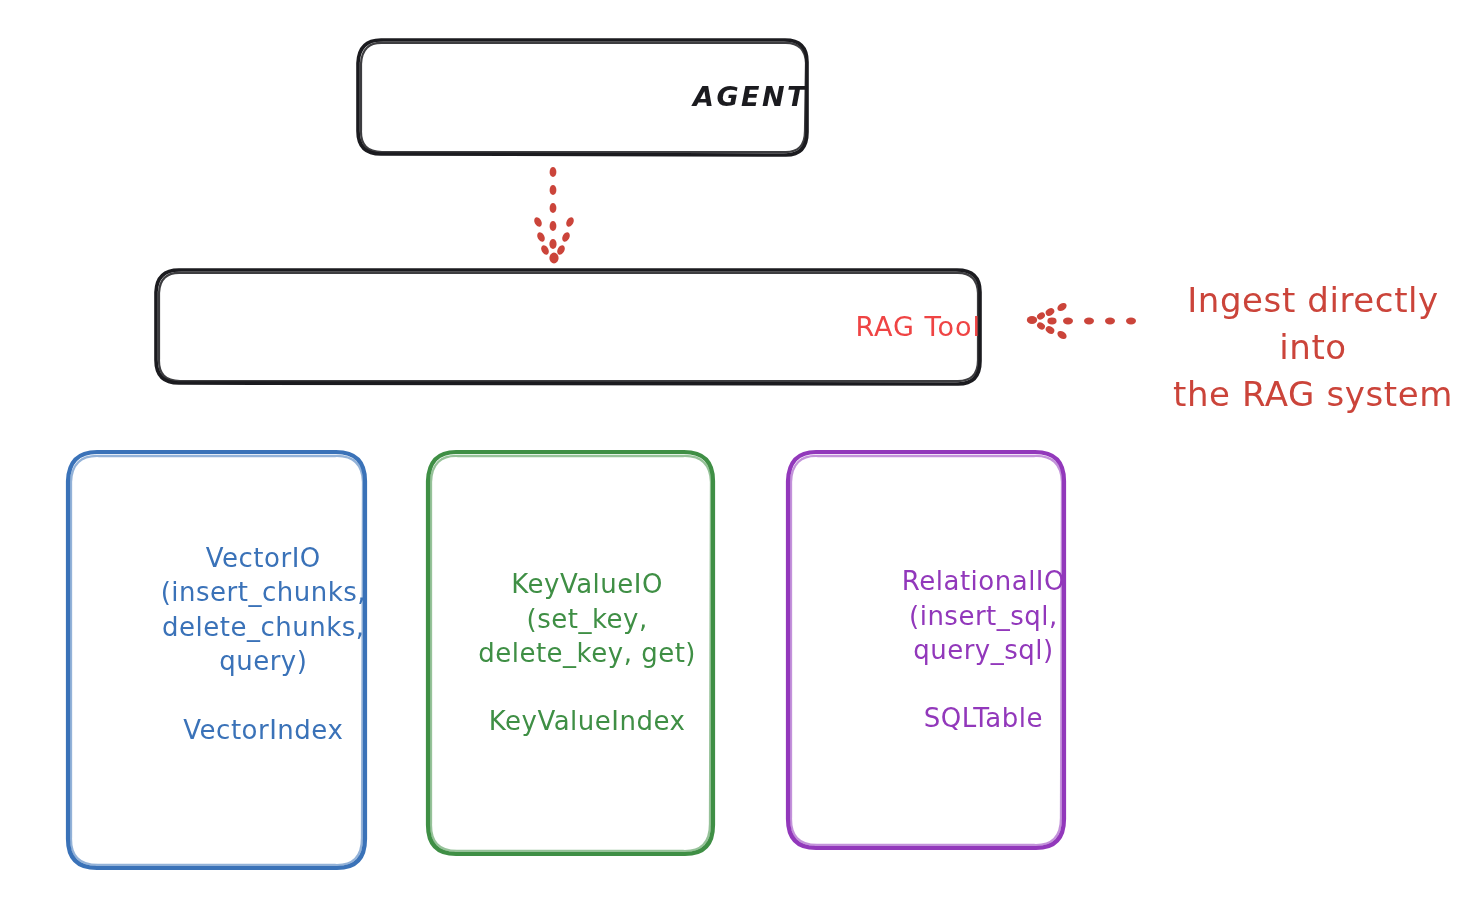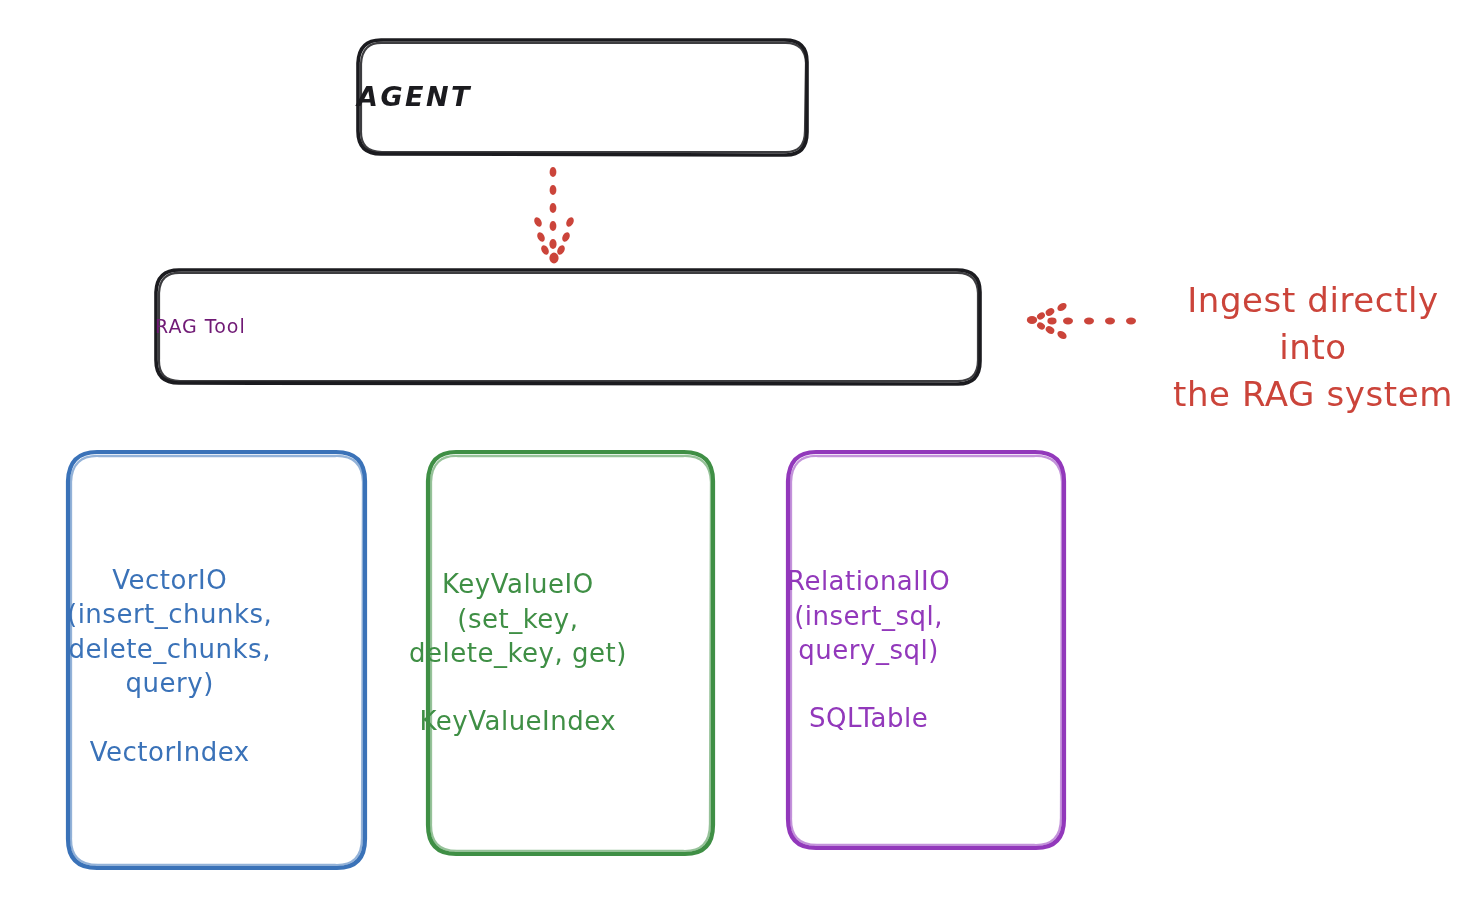--- a/index.html
+++ b/index.html
@@ -19,21 +19,21 @@
     position: absolute;
     inset: 0;
     width: 1484px;
     height: 910px;
   }
   .node {
     position: absolute;
     box-sizing: border-box;
     display: flex;
     align-items: center;
-    justify-content: flex-start;
+    justify-content: flex-end;
     text-align: center;
     background: transparent;
     pointer-events: auto;
   }
   .node-label {
     display: block;
     white-space: pre-line;
     line-height: 1.30;
     letter-spacing: 0.5px;
   }
@@ -55,30 +55,30 @@
   }
 
   
   #rag-tool-node {
     left: 155px;
     top: 269px;
     width: 826px;
     height: 115px;
   }
   #rag-tool-node .node-label {
-    font-size: 19px;
-    color: #701a75;
+    font-size: 27px;
+    color: #ef4444;
     letter-spacing: 1px;
     font-family: "DejaVu Sans", sans-serif;
   }
 
   
   #vector-io-node {
     left: 67px;
-    top: 461px;
+    top: 439px;
     width: 299px;
     height: 410px;
     border-radius: 11px;
   }
   #keyvalue-io-node {
     left: 409px;
     top: 451px;
     width: 287px;
     height: 404px;
   }

